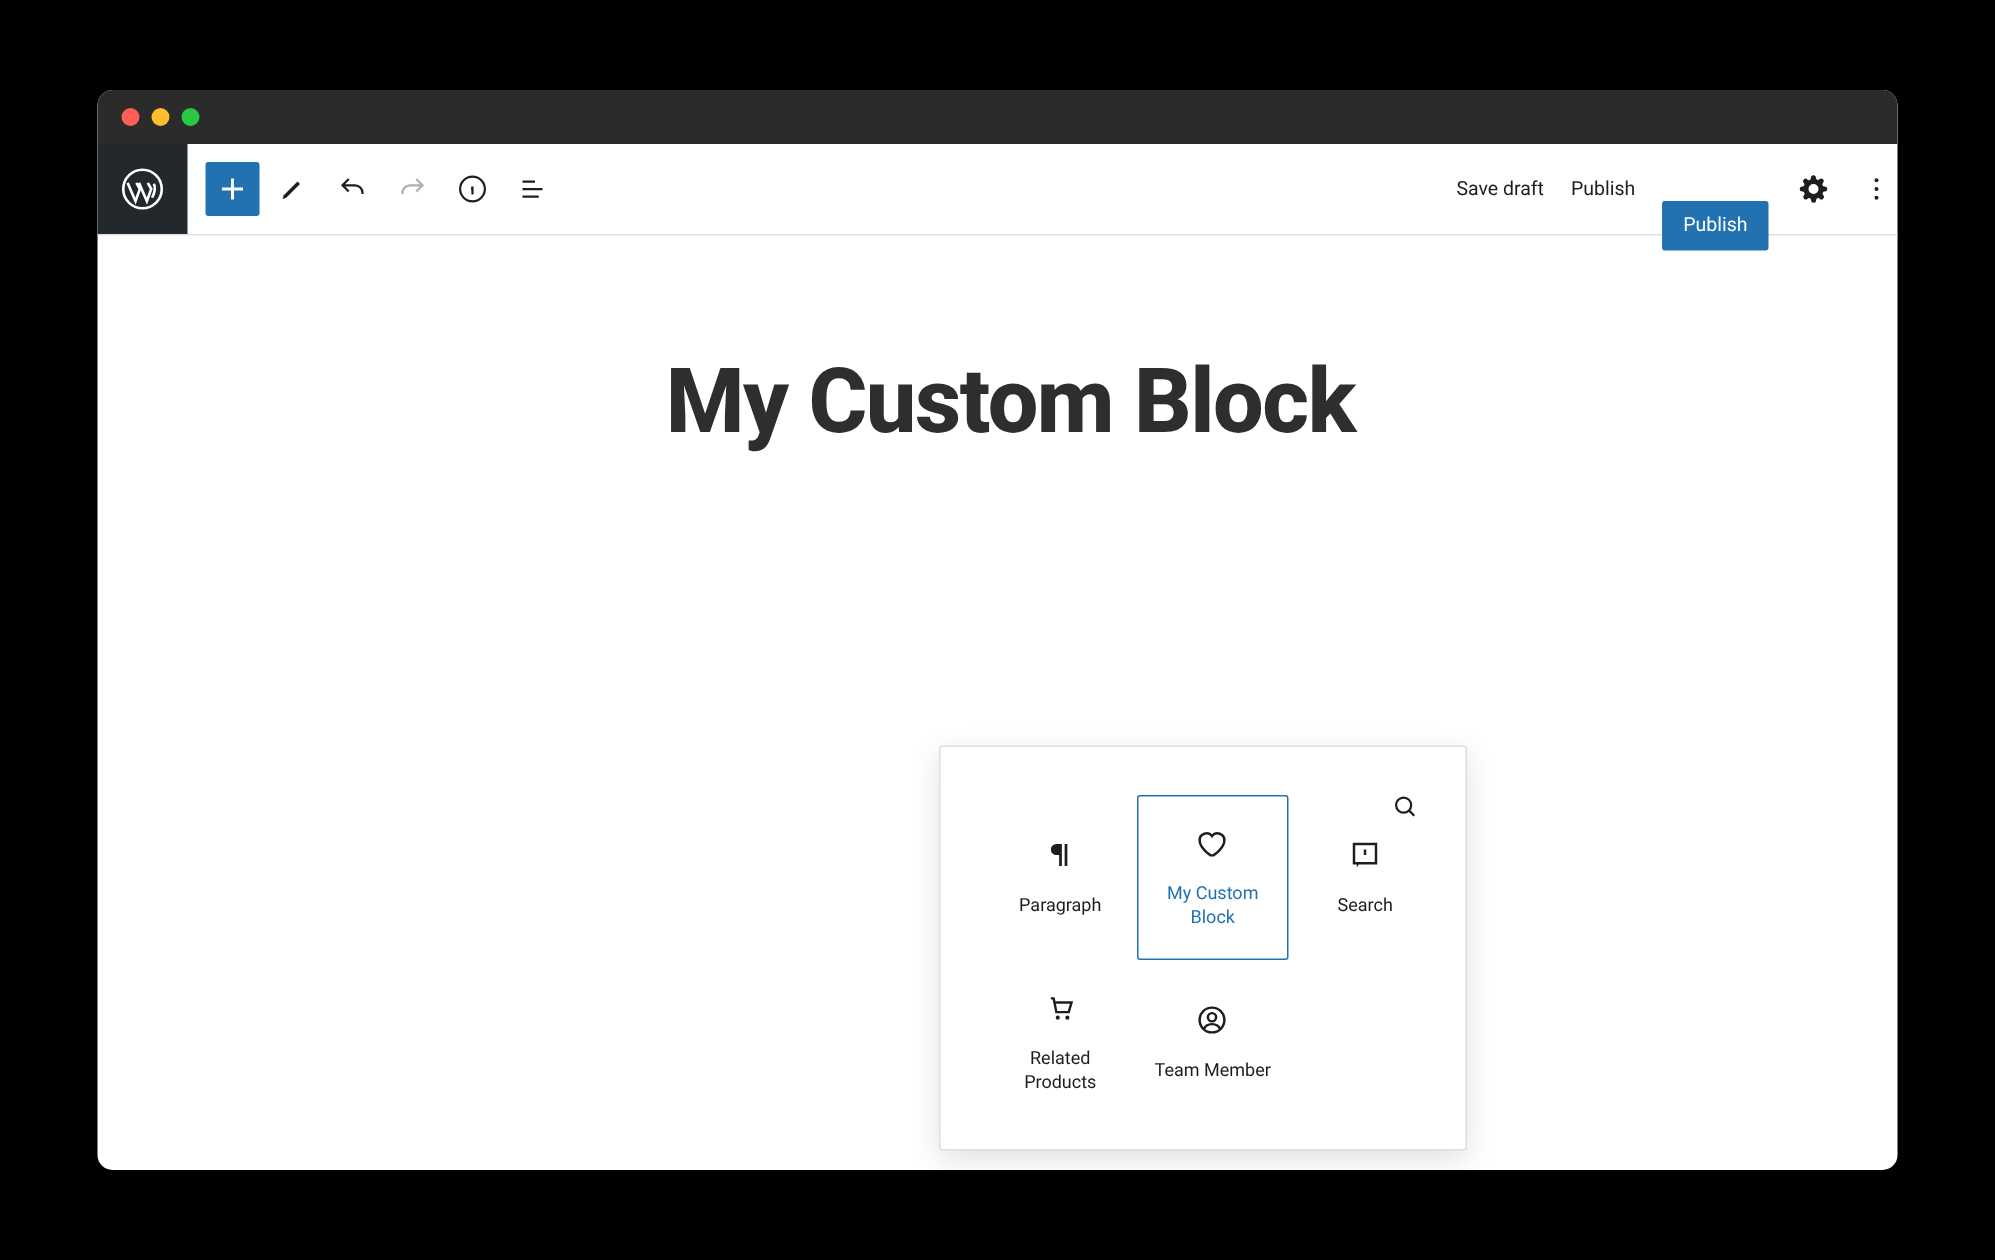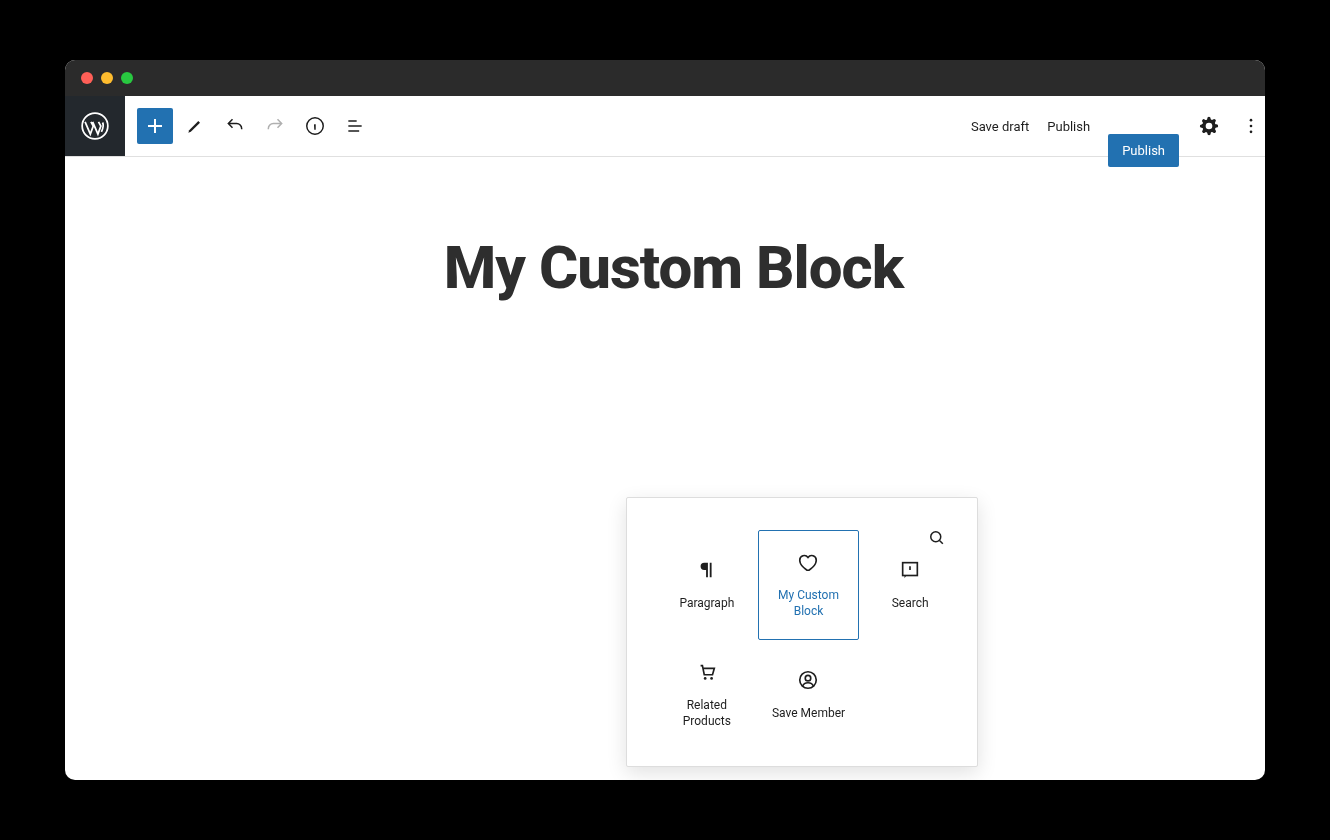--- a/index.html
+++ b/index.html
@@ -274,19 +274,19 @@
           <span class="block-label">Related Products</span>
         </div>
         <div class="block-item">
           <span class="block-icon">
             <svg width="22" height="22" viewBox="0 0 24 24">
                 <circle cx="12" cy="12" r="9" stroke="#1e1e1e" stroke-width="1.8" fill="none"></circle>
                 <circle cx="12" cy="10" r="3" stroke="#1e1e1e" stroke-width="1.8" fill="none"></circle>
                 <path d="M6 19c1-3 4-4 6-4s5 1 6 4" stroke="#1e1e1e" stroke-width="1.8" fill="none"></path>
               </svg>
           </span>
-          <span class="block-label">Save Member</span>
+          <span class="block-label">Team Member</span>
         </div>
       </div>
 
     </div>
   </div>
 </div>
 
 </body></html>

